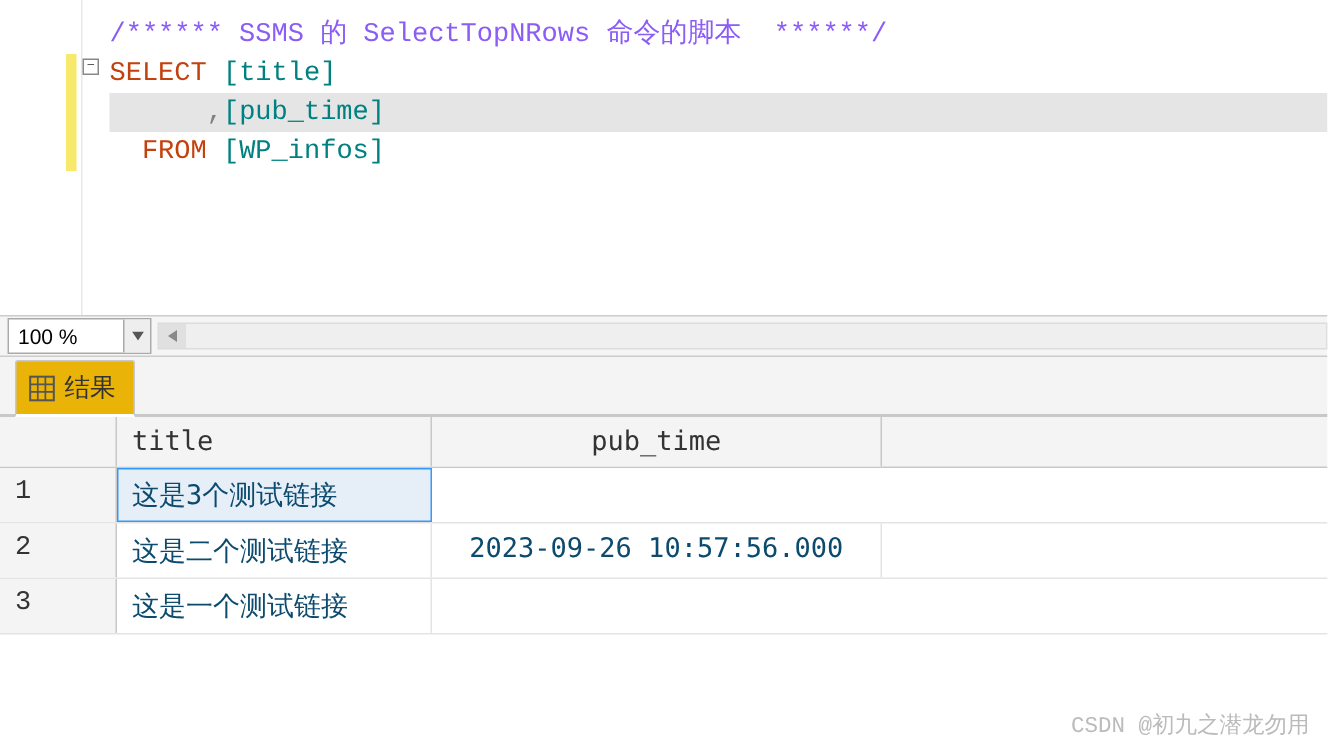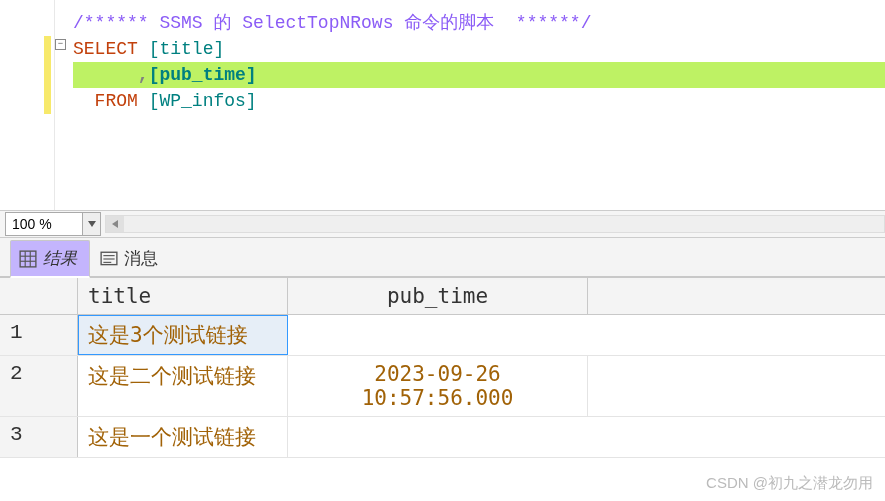--- a/index.html
+++ b/index.html
@@ -8,47 +8,47 @@
     .editor-area { display: flex; background: #fff; height: 210px; }
     .gutter { width: 55px; background: #fff; border-right: 1px solid #e8e8e8; position: relative; }
     .change-bar { position: absolute; left: 44px; top: 36px; width: 7px; height: 78px; background: #f7e96b; }
     .fold-marker { position: absolute; left: 55px; top: 39px; width: 11px; height: 11px; border: 1px solid #888; background: #fff; font-size: 9px; line-height: 9px; text-align: center; color: #555; cursor: pointer; }
     
     .code { flex: 1; padding: 10px 0 0 18px; font-size: 18px; line-height: 26px; white-space: pre; }
     .c-green { color: #8b5cf6; }
     .c-blue { color: #c2410c; }
     .c-teal { color: #008080; }
     .c-gray { color: #808080; }
-    .current-line { background: #bef264; display: inline-block; min-width: 100%; font-weight: bold; }
+    .current-line { background: #e5e5e5; display: inline-block; min-width: 100%; }
     
     .zoom-bar { height: 28px; border-top: 1px solid #ccc; border-bottom: 1px solid #ccc; display: flex; align-items: center; background: #f5f5f5; }
     .zoom-combo { width: 96px; height: 24px; margin-left: 5px; display: flex; align-items: center; border: 1px solid #aaa; background: #fff; }
     .zoom-val { flex: 1; padding-left: 6px; font-size: 14px; font-family: "Segoe UI", sans-serif; }
     .zoom-arrow { width: 18px; height: 100%; border-left: 1px solid #aaa; display: flex; align-items: center; justify-content: center; background: #eee; }
     .zoom-arrow svg { width: 8px; height: 6px; }
     .scroll-track { flex: 1; height: 18px; margin-left: 4px; background: #efefef; border: 1px solid #ddd; position: relative; }
     .scroll-left { position: absolute; left: 0; top: 0; width: 18px; height: 100%; background: #e0e0e0; display: flex; align-items: center; justify-content: center; }
     
     .tabs-bar { height: 40px; background: #f4f4f4; border-bottom: 2px solid #c8c8c8; display: flex; align-items: flex-end; padding: 6px 10px 0 10px; gap: 2px; }
     .tab { display: flex; align-items: center; gap: 6px; padding: 6px 12px 6px 8px; font-family: "Microsoft YaHei", "SimSun", sans-serif; font-size: 17px; color: #333; cursor: pointer; }
-    .tab.active { background: #c4b5fd; border: 1px solid #c8c8c8; border-bottom: 2px solid #fff; margin-bottom: -2px; border-radius: 2px 2px 0 0; font-style: italic; }
+    .tab.active { background: #eab308; border: 1px solid #c8c8c8; border-bottom: 2px solid #fff; margin-bottom: -2px; border-radius: 2px 2px 0 0; }
     .tab-icon { width: 18px; height: 18px; display: flex; align-items: center; justify-content: center; }
     
-    .results-grid { font-family: Consolas, "Courier New", monospace; font-size: 21px; }
+    .results-grid { font-family: Consolas, "Courier New", monospace; font-size: 18px; }
     .grid-header { display: flex; border-bottom: 1px solid #c8c8c8; background: #f4f4f4; }
     .grid-row { display: flex; border-bottom: 1px solid #e4e4e4; }
     .row-header { width: 78px; padding: 6px 10px; background: #f4f4f4; border-right: 1px solid #c8c8c8; color: #333; }
-    .cell { padding: 6px 10px; border-right: 1px solid #e4e4e4; color: #a16207; font-family: Consolas, "SimSun", monospace; }
+    .cell { padding: 6px 10px; border-right: 1px solid #e4e4e4; color: #0c4a6e; font-family: Consolas, "SimSun", monospace; }
     .col-title { width: 210px; }
     .col-pub { width: 300px; text-align: center; }
     .grid-header .cell { background: #f4f4f4; border-right: 1px solid #c8c8c8; color: #333; }
     .grid-header .row-header { border-right: 1px solid #c8c8c8; }
     .cell.selected { background: #e6eef7; border: 1px solid #3399ff; padding: 5px 9px; }
     
-    .watermark { position: absolute; right: 12px; bottom: 8px; font-family: Liberation Sans, sans-serif; font-size: 15px; color: #bbb; }
+    .watermark { position: absolute; right: 12px; bottom: 8px; font-family: Liberation Mono, monospace; font-size: 15px; color: #bbb; }
   </style>
 </head>
 <body>
 
 <div class="editor-area">
   <div class="gutter">
     <div class="change-bar"></div>
     <div class="fold-marker">−</div>
   </div>
   <div class="code"><span class="c-green">/****** SSMS 的 SelectTopNRows 命令的脚本  ******/</span>
@@ -81,31 +81,20 @@
       <svg viewBox="0 0 16 16">
           <rect x="1" y="1" width="14" height="14" fill="none" stroke="#555" stroke-width="1.2"></rect>
           <line x1="1" y1="5.5" x2="15" y2="5.5" stroke="#555"></line>
           <line x1="1" y1="10" x2="15" y2="10" stroke="#555"></line>
           <line x1="5.5" y1="1" x2="5.5" y2="15" stroke="#555"></line>
           <line x1="10" y1="1" x2="10" y2="15" stroke="#555"></line>
         </svg>
     </span>
     <span>结果</span>
   </div>
-  <div class="tab">
-    <span class="tab-icon">
-      <svg viewBox="0 0 16 16">
-          <rect x="1" y="2" width="14" height="11" fill="none" stroke="#555" stroke-width="1.2"></rect>
-          <line x1="3" y1="5" x2="13" y2="5" stroke="#555"></line>
-          <line x1="3" y1="8" x2="13" y2="8" stroke="#555"></line>
-          <line x1="3" y1="11" x2="10" y2="11" stroke="#555"></line>
-        </svg>
-    </span>
-    <span>消息</span>
-  </div>
 </div>
 
 <div class="results-grid">
   <div class="grid-header">
     <div class="row-header">&nbsp;</div>
     <div class="cell col-title">title</div>
     <div class="cell col-pub">pub_time</div>
   </div>
   <div class="grid-row">
     <div class="row-header">1</div>

